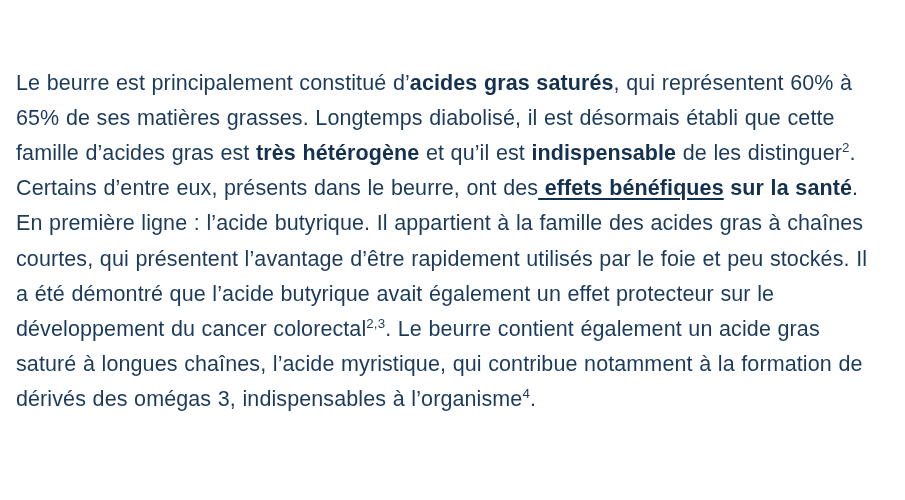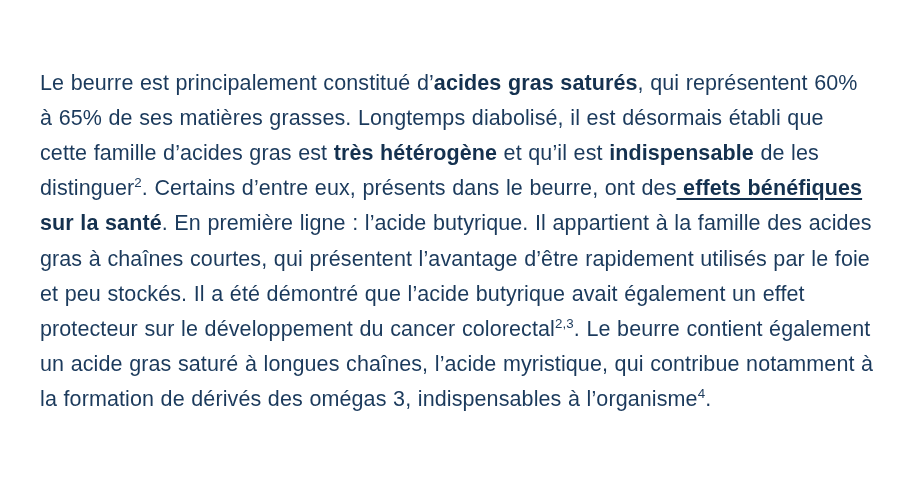--- a/index.html
+++ b/index.html
@@ -9,21 +9,21 @@
   body {
     width: 905px;
     height: 500px;
     background: #ffffff;
     font-family: "Liberation Sans", sans-serif;
   }
   .page {
     box-sizing: border-box;
     width: 905px;
     height: 500px;
-    padding: 44px 30px 20px 40px;
+    padding: 44px 30px 20px 16px;
     background: #ffffff;
   }
   .body-text {
     color: #1b3a5c;
     font-size: 21.5px;
     line-height: 35.2px;
     letter-spacing: 0.1px;
     font-weight: 400;
     text-align: left;
     word-spacing: 0.5px;

